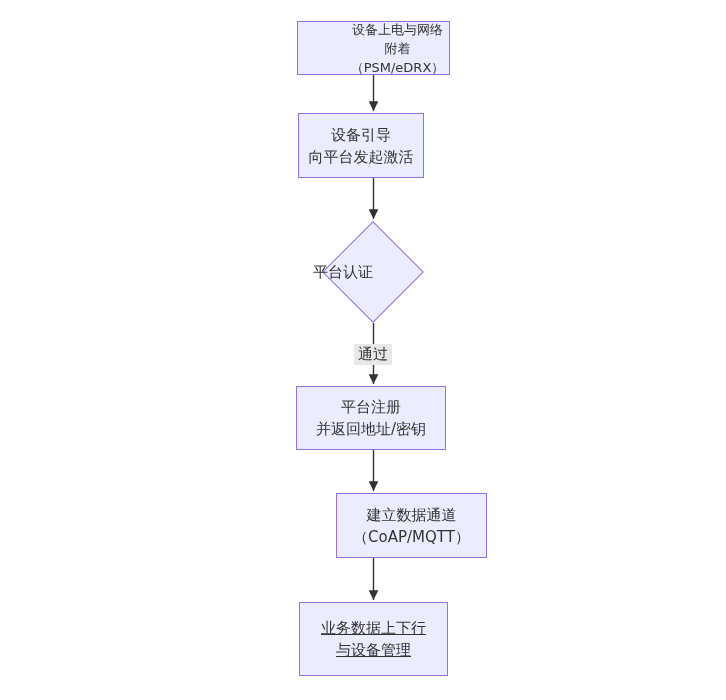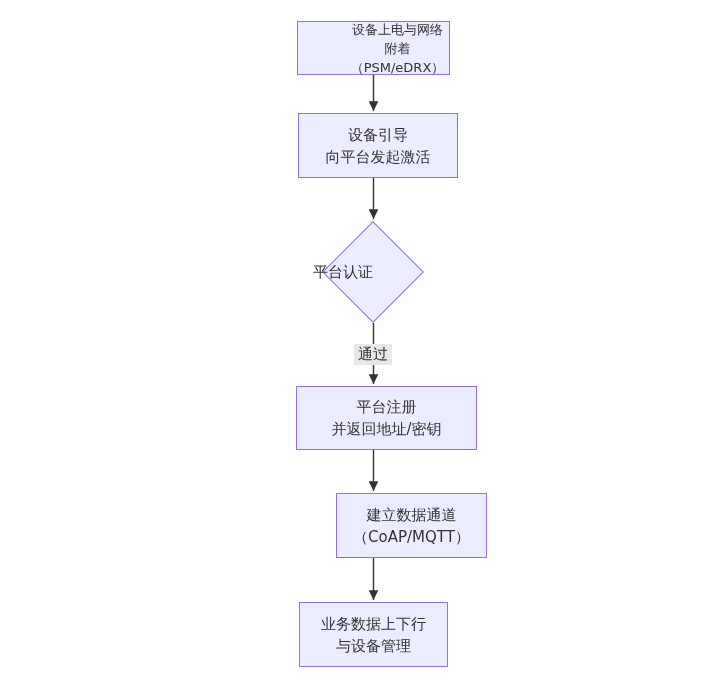--- a/index.html
+++ b/index.html
@@ -95,30 +95,30 @@
     <line class="edge-line" x1="373.5" y1="75" x2="373.5" y2="111" marker-end="url(#arrowhead)"></line>
     <line class="edge-line" x1="373.5" y1="178" x2="373.5" y2="219" marker-end="url(#arrowhead)"></line>
     <line class="edge-line" x1="373.5" y1="323" x2="373.5" y2="384" marker-end="url(#arrowhead)"></line>
     <line class="edge-line" x1="373.5" y1="450" x2="373.5" y2="491" marker-end="url(#arrowhead)"></line>
     <line class="edge-line" x1="373.5" y1="558" x2="373.5" y2="600" marker-end="url(#arrowhead)"></line>
   </svg>
 
   <div class="node small-text" style="left:297px; top:21px; width:153px; height:54px;padding-left:48px;">设备上电与网络附着
 （PSM/eDRX）</div>
 
-  <div class="node" style="left:298px; top:113px; width:160px; height:65px;">设备引导
+  <div class="node" style="left:298px; top:113px; width:126px; height:65px;">设备引导
 向平台发起激活</div>
 
   <div class="diamond-shape"></div>
   <div class="diamond-label">平台认证</div>
 
   <div class="edge-label">通过</div>
 
-  <div class="node" style="left:296px; top:386px; width:181px; height:64px;">平台注册
+  <div class="node" style="left:296px; top:386px; width:150px; height:64px;">平台注册
 并返回地址/密钥</div>
 
   <div class="node" style="left:298px; top:493px; width:151px; height:65px;margin-left:38px;">建立数据通道
 （CoAP/MQTT）</div>
 
-  <div class="node" style="left:299px; top:602px; width:149px; height:65px;">业务数据上下行
+  <div class="node" style="left:299px; top:602px; width:149px; height:74px;text-decoration:underline;">业务数据上下行
 与设备管理</div>
 
 </div>
 
 </body></html>

